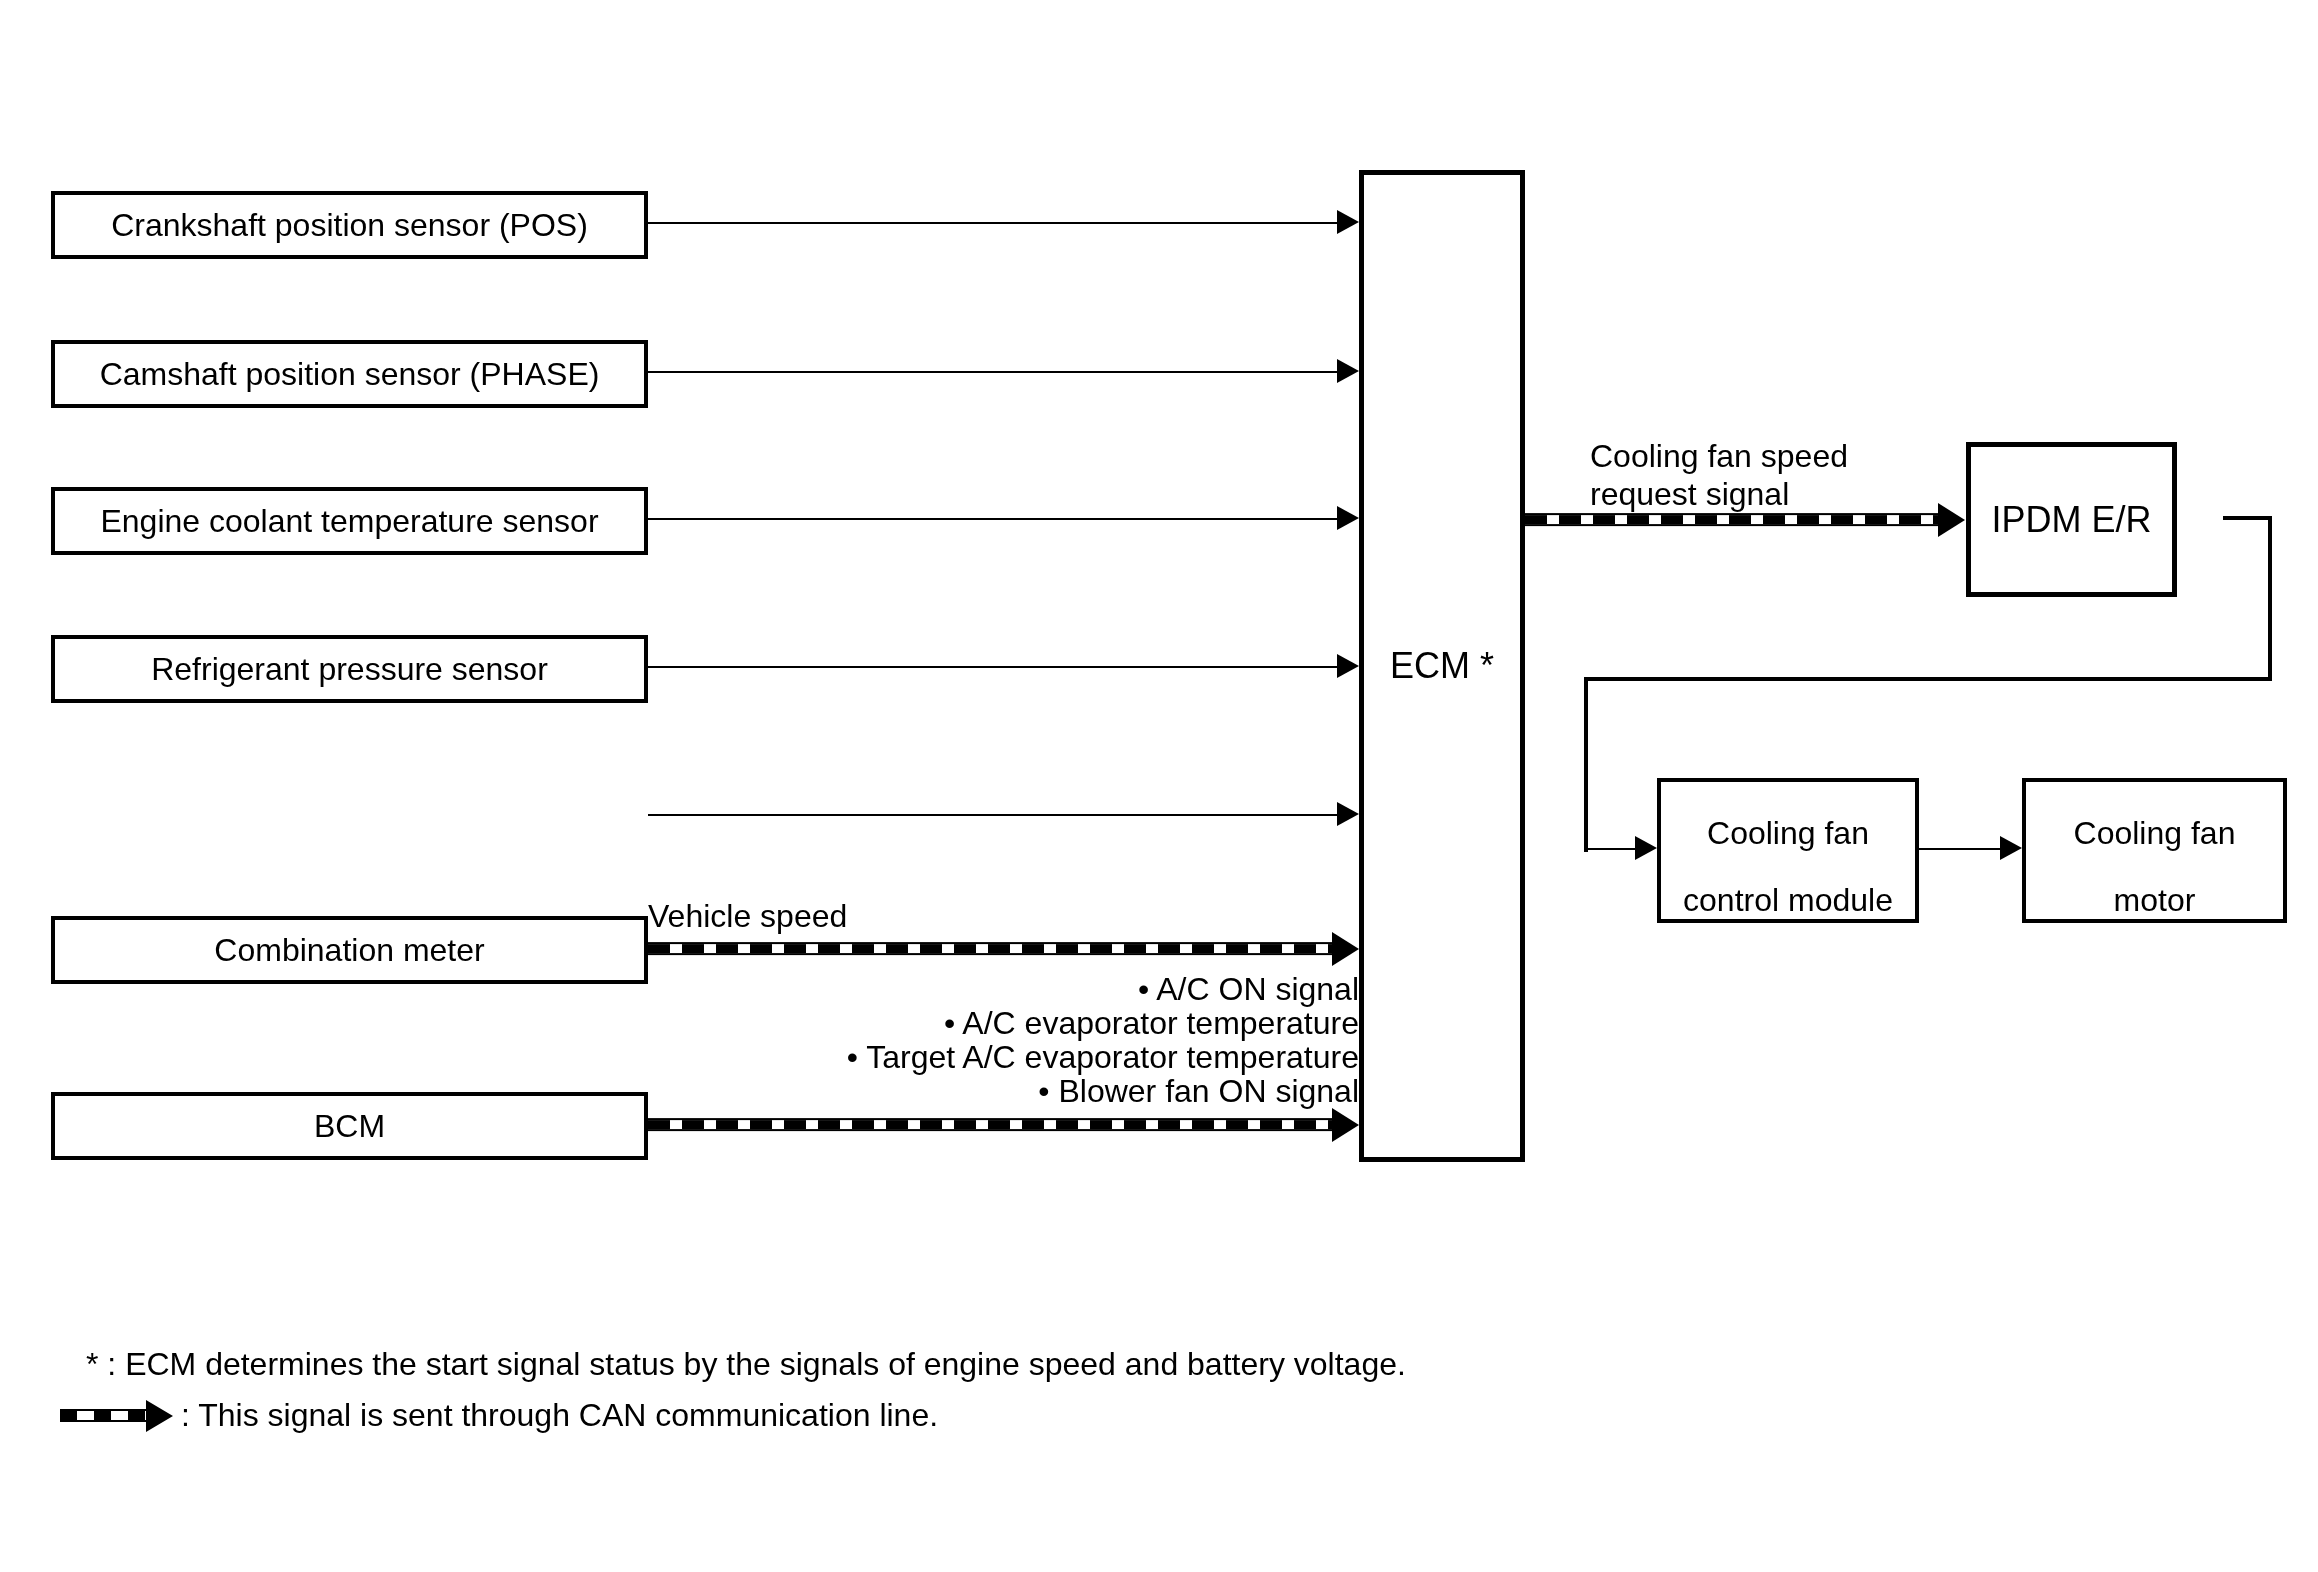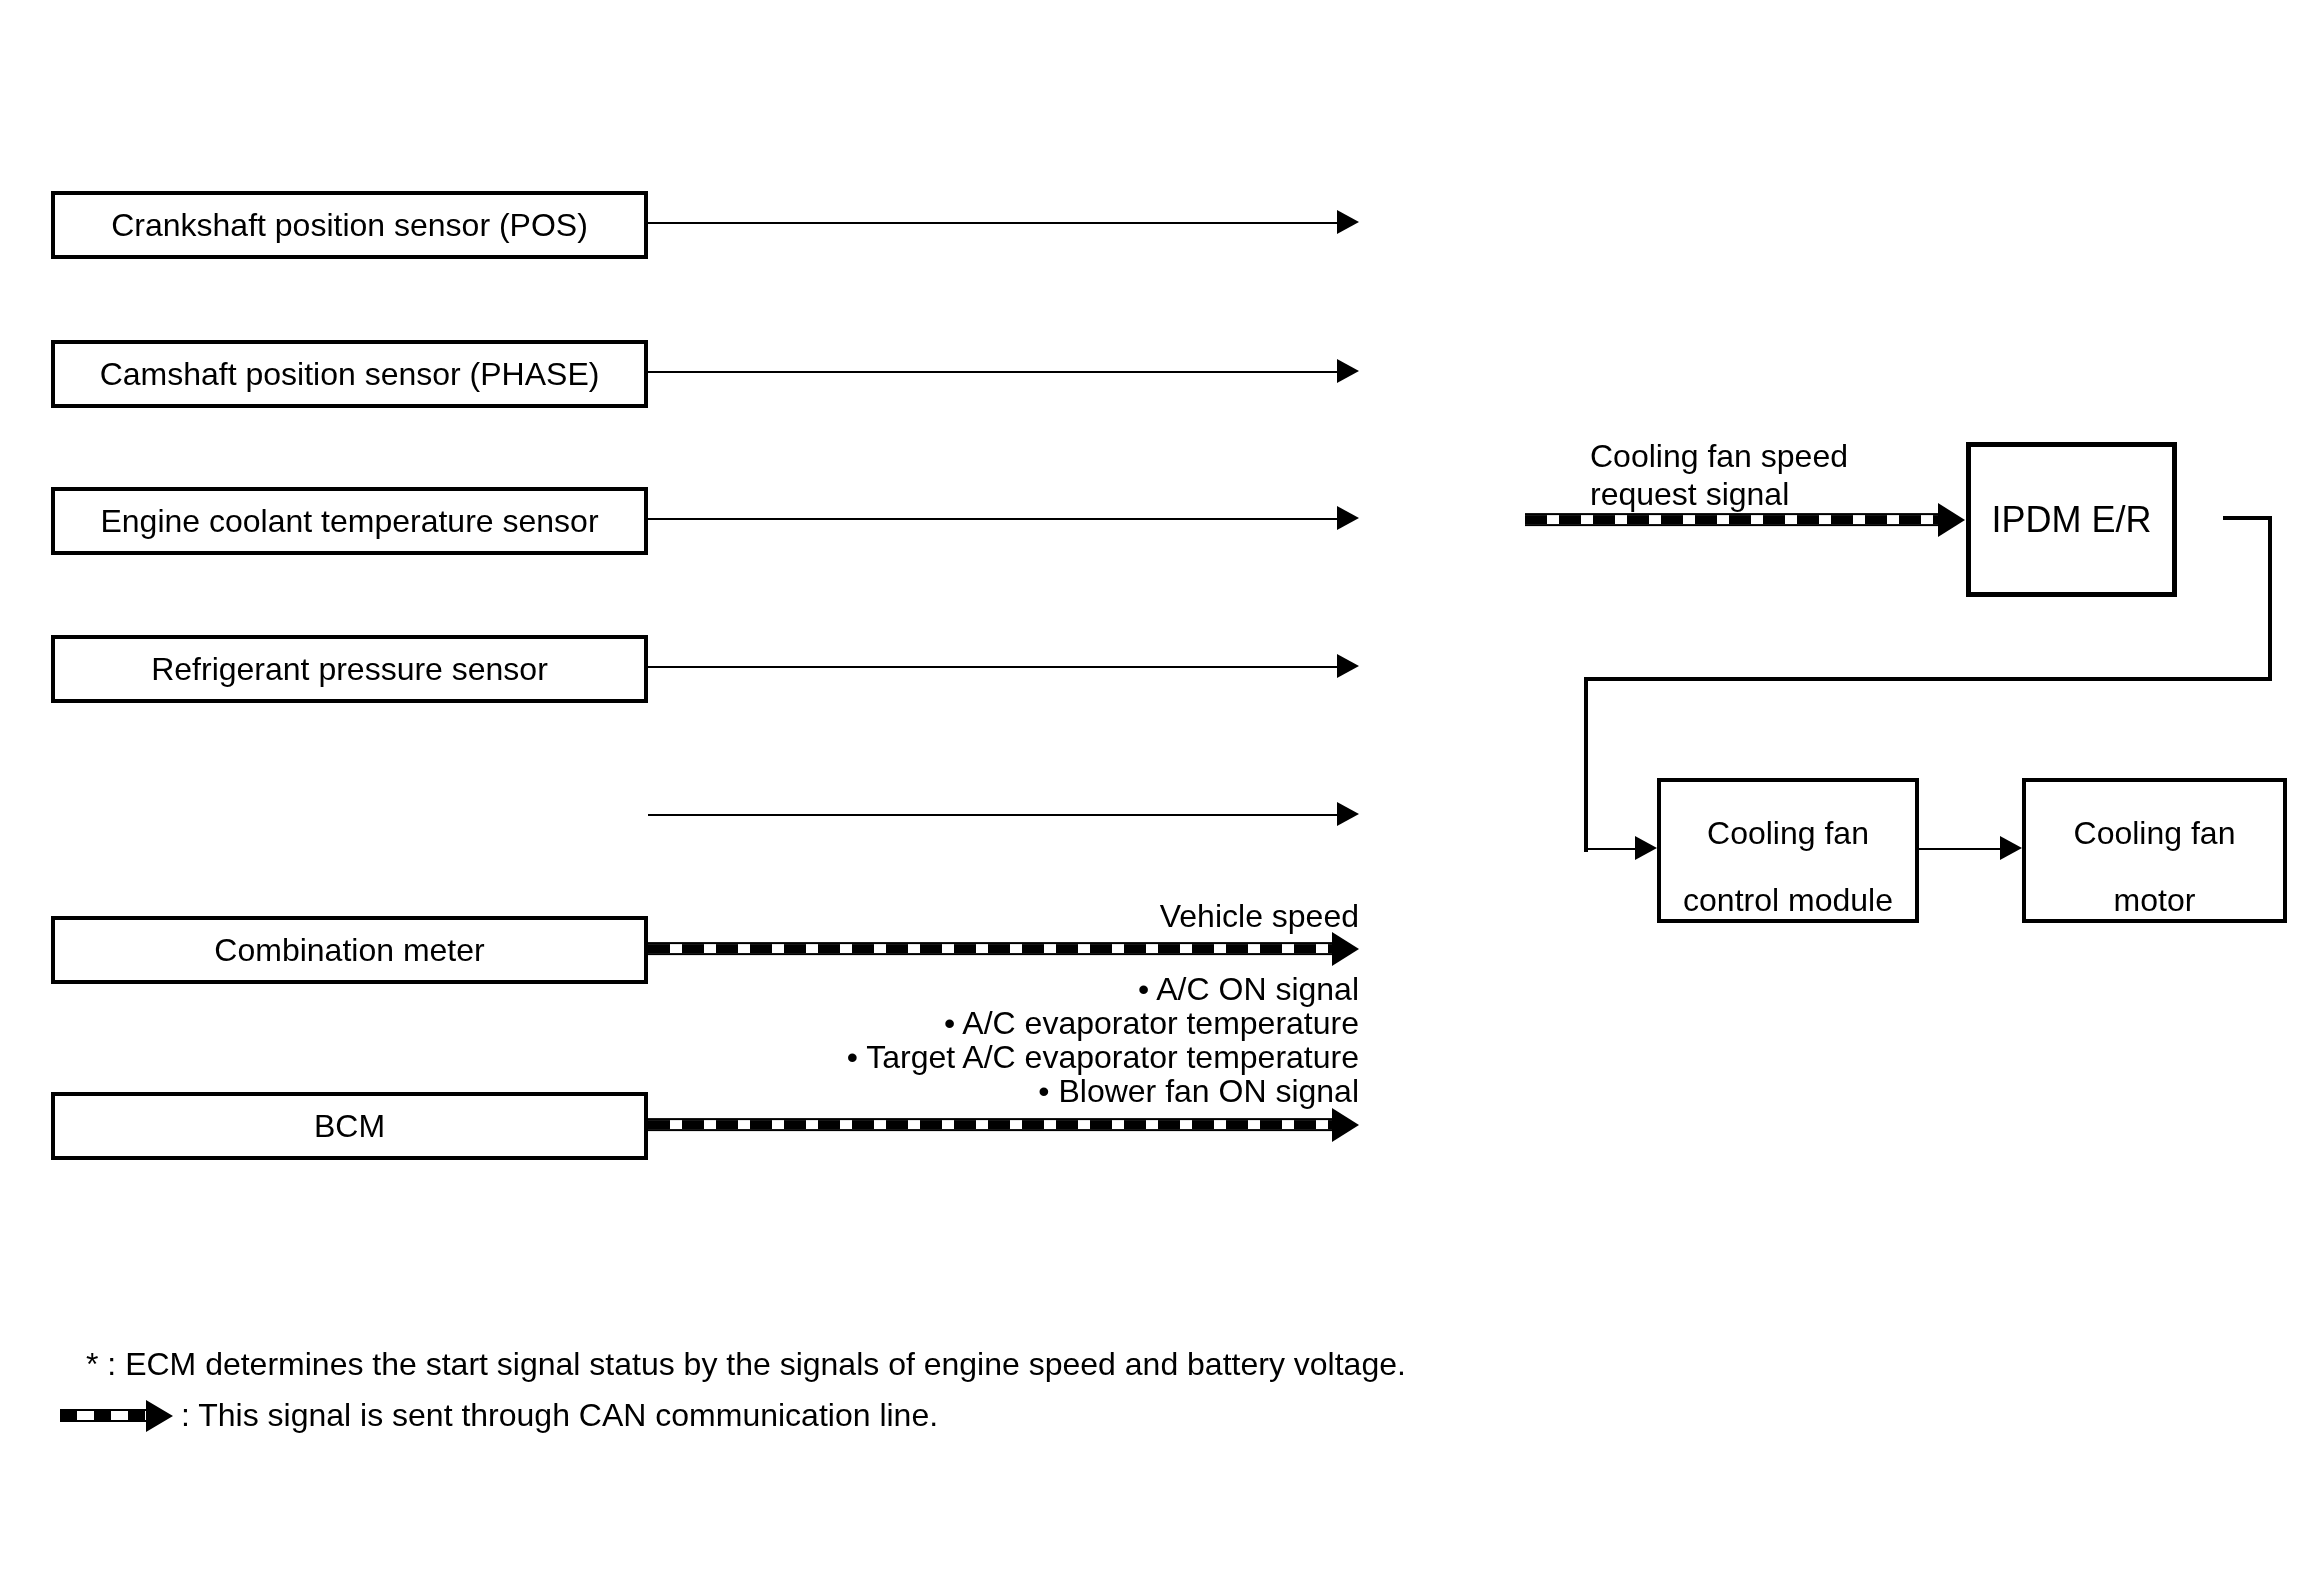--- a/index.html
+++ b/index.html
@@ -67,21 +67,21 @@
     border-top: 17px solid transparent;
     border-bottom: 17px solid transparent;
   }
 
   .wire { position: absolute; background: #000000; }
 
   .sig-label {
     position: absolute; font-size: 32px; line-height: 38px;
     white-space: nowrap;
   }
-  .centered { text-align: right; }
+  .centered { text-align: left; }
 
   .bullets {
     position: absolute; left: 648px; top: 972px; width: 711px;
     font-size: 32px; line-height: 34px; text-align: right; white-space: nowrap;
   }
   .bullets span { display: block; }
 
   .footnote {
     position: absolute; font-size: 32px; line-height: 36px; white-space: nowrap;
   }
@@ -138,20 +138,21 @@
 
   <div class="carrow" style="left:648px;top:930px;width:711px">
     <div class="bar"></div>
       <div class="head"></div>
   </div>
   <div class="carrow" style="left:648px;top:1106px;width:711px">
     <div class="bar"></div>
       <div class="head"></div>
   </div>
 
+  <div class="box ecm-box">ECM *</div>
 
   <div class="carrow" style="left:1525px;top:501px;width:440px">
     <div class="bar"></div>
       <div class="head"></div>
   </div>
 
   <div class="sig-label" style="left:1590px;top:437px">
     <span style="display:block">Cooling fan speed</span>
     <span style="display:block">request signal</span>
   </div>

